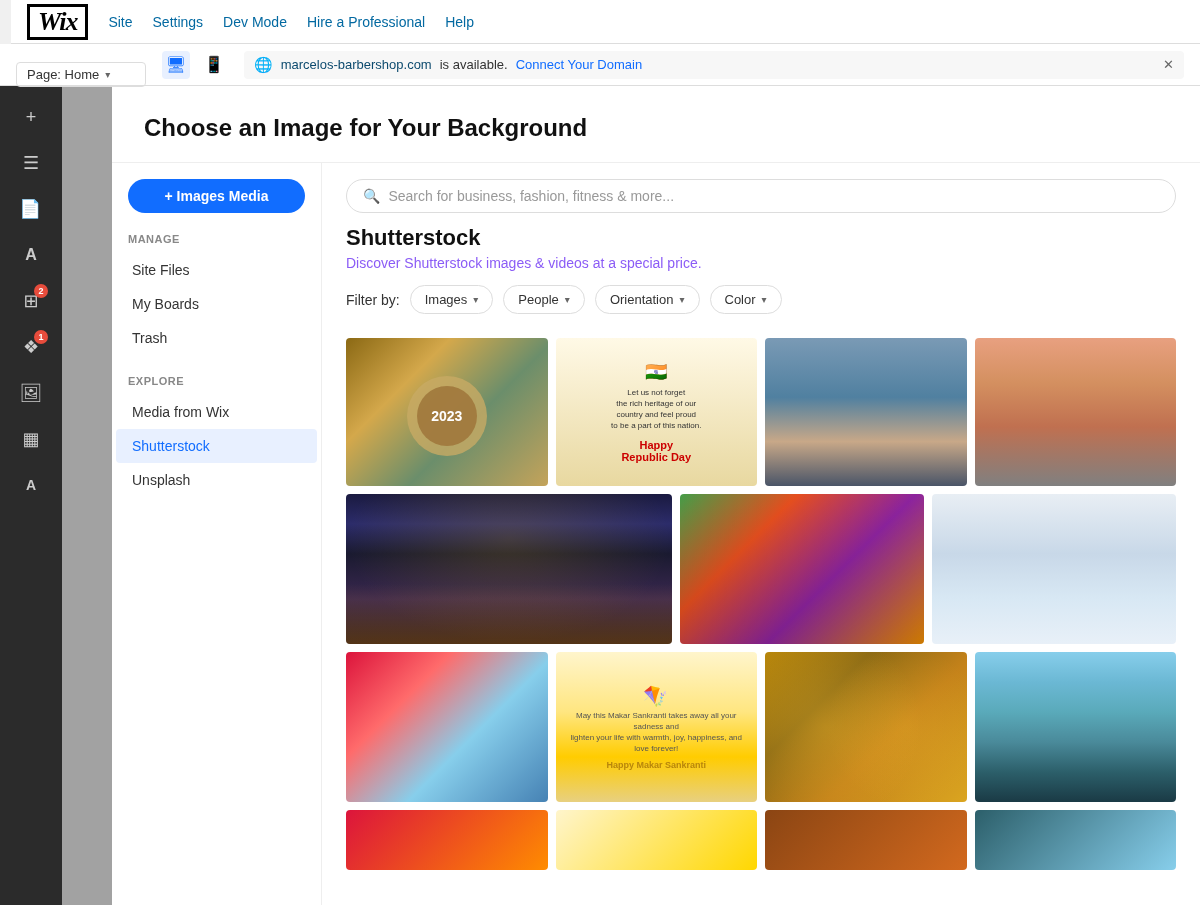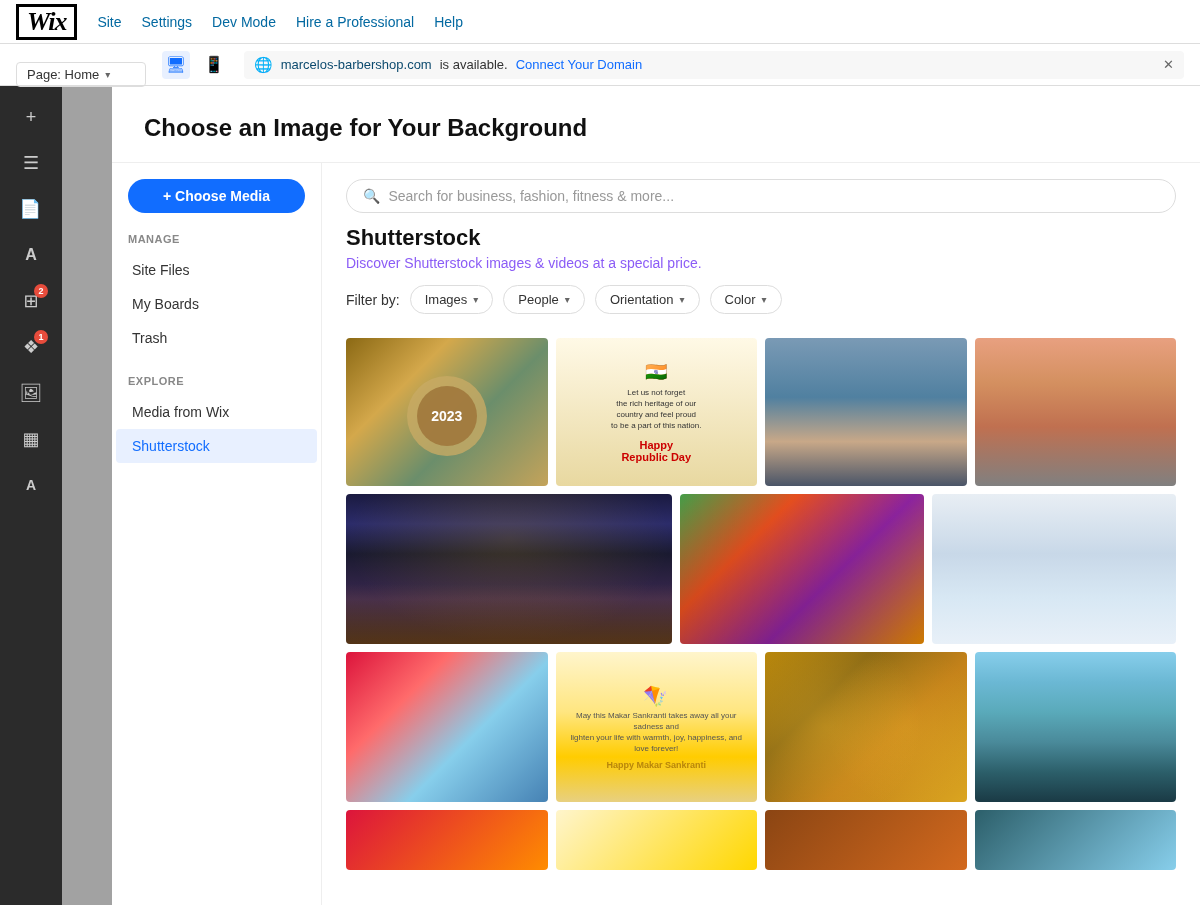--- a/index.html
+++ b/index.html
@@ -8,21 +8,21 @@
     
     .top-bar {
       display: flex;
       align-items: center;
       background: #fff;
       border-bottom: 1px solid #ddd;
       height: 44px;
       padding: 0 16px;
       gap: 20px;
       position: fixed;
-      top: 0; left: 0; right: 0;
+      top: 0; left: 11px; right: 0;
       z-index: 100;
     }
     .top-bar-menu {
       display: flex;
       gap: 20px;
     }
     .top-bar-menu span {
       font-size: 14px;
       color: #0369a1;
       cursor: pointer;
@@ -418,32 +418,33 @@
 
 <div class="main-area">
   <div class="modal-overlay">
     <div class="modal">
       <div class="modal-header">
         <h1>Choose an Image for Your Background</h1>
       </div>
       <div class="modal-body">
 
         <div class="media-sidebar">
-          <button class="upload-btn">+ Choose Media</button>
+          <button class="upload-btn">+ Images Media</button>
 
           <div class="sidebar-section-label">MANAGE</div>
           <div class="sidebar-nav-item">Site Files</div>
           <div class="sidebar-nav-item">My Boards</div>
           <div class="sidebar-nav-item">Trash</div>
 
           <div class="sidebar-section-gap"></div>
 
           <div class="sidebar-section-label">EXPLORE</div>
           <div class="sidebar-nav-item">Media from Wix</div>
           <div class="sidebar-nav-item active">Shutterstock</div>
+          <div class="sidebar-nav-item">Unsplash</div>
         </div>
 
         <div class="media-content">
           <div class="search-bar-area">
             <div class="search-bar">
               <span class="search-icon">🔍</span>
               <input type="text" placeholder="Search for business, fashion, fitness &amp; more..." style="">
             </div>
           </div>
 

